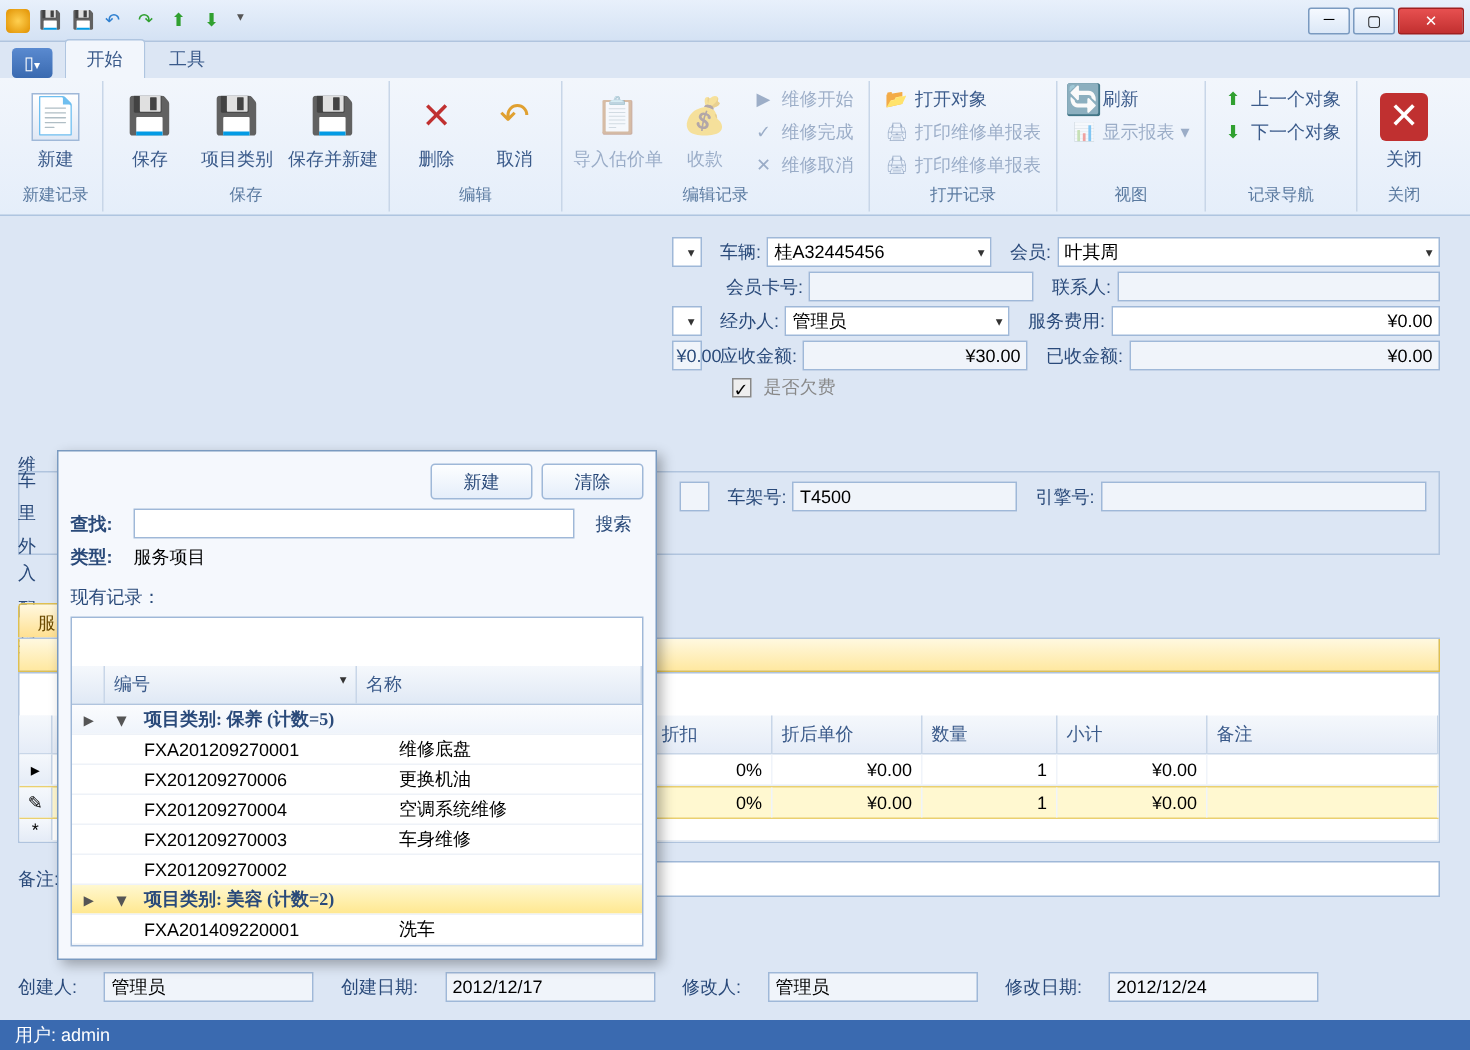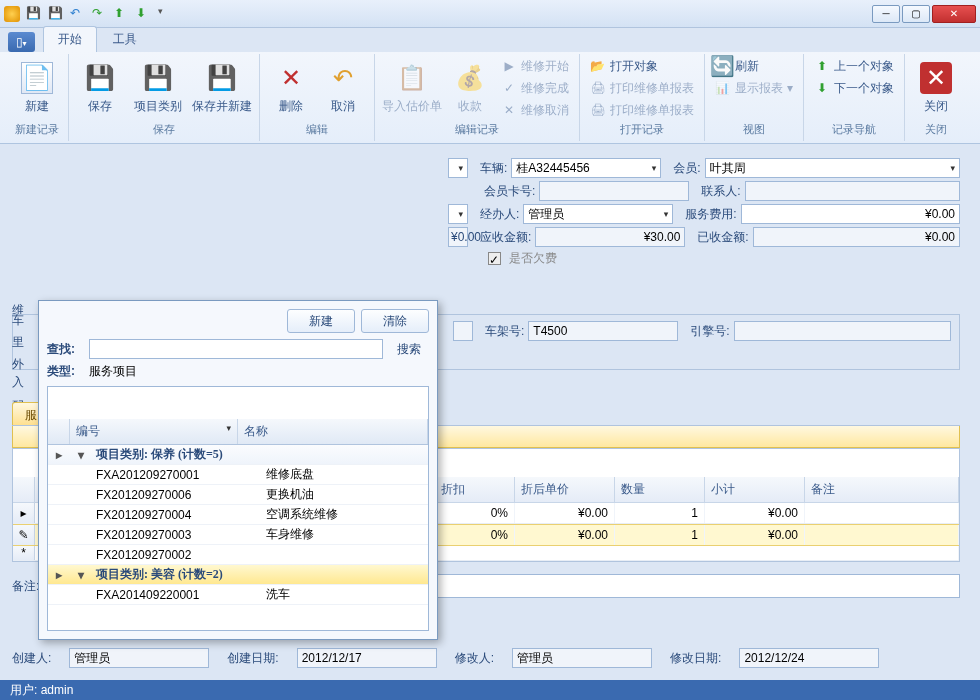--- a/index.html
+++ b/index.html
@@ -415,20 +415,21 @@
       <div class="popup-form-row">
         <span class="lbl">查找:</span>
         <div class="fld" style="flex:1"></div>
         <span class="search-btn">搜索</span>
       </div>
       <div class="popup-form-row">
         <span class="lbl">类型:</span>
         <span>服务项目</span>
       </div>
     </div>
+    <div style="color:#2A4A7A;margin:4px 0">现有记录：</div>
     <div class="popup-grid">
       <div class="popup-grid-head">
         <div class="pgh" style="width:22px;flex:none"></div>
         <div class="pgh" style="width:168px;flex:none">
             <span>编号</span>
             <span class="dd-arrow">▾</span>
           </div>
         <div class="pgh">
             <span>名称</span>
           </div>

